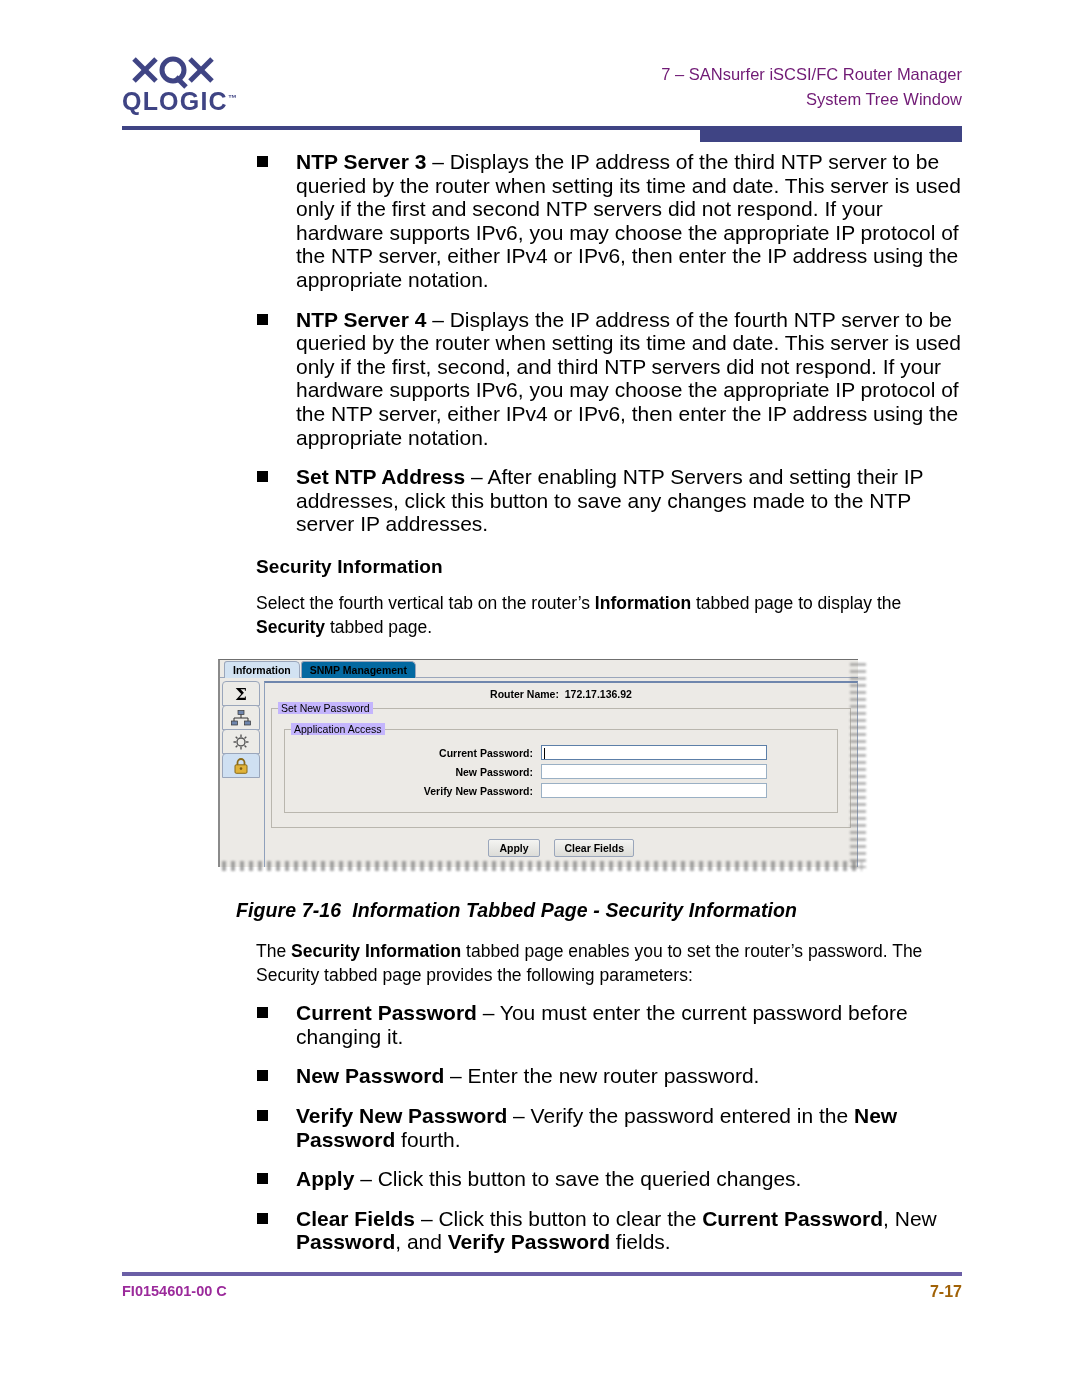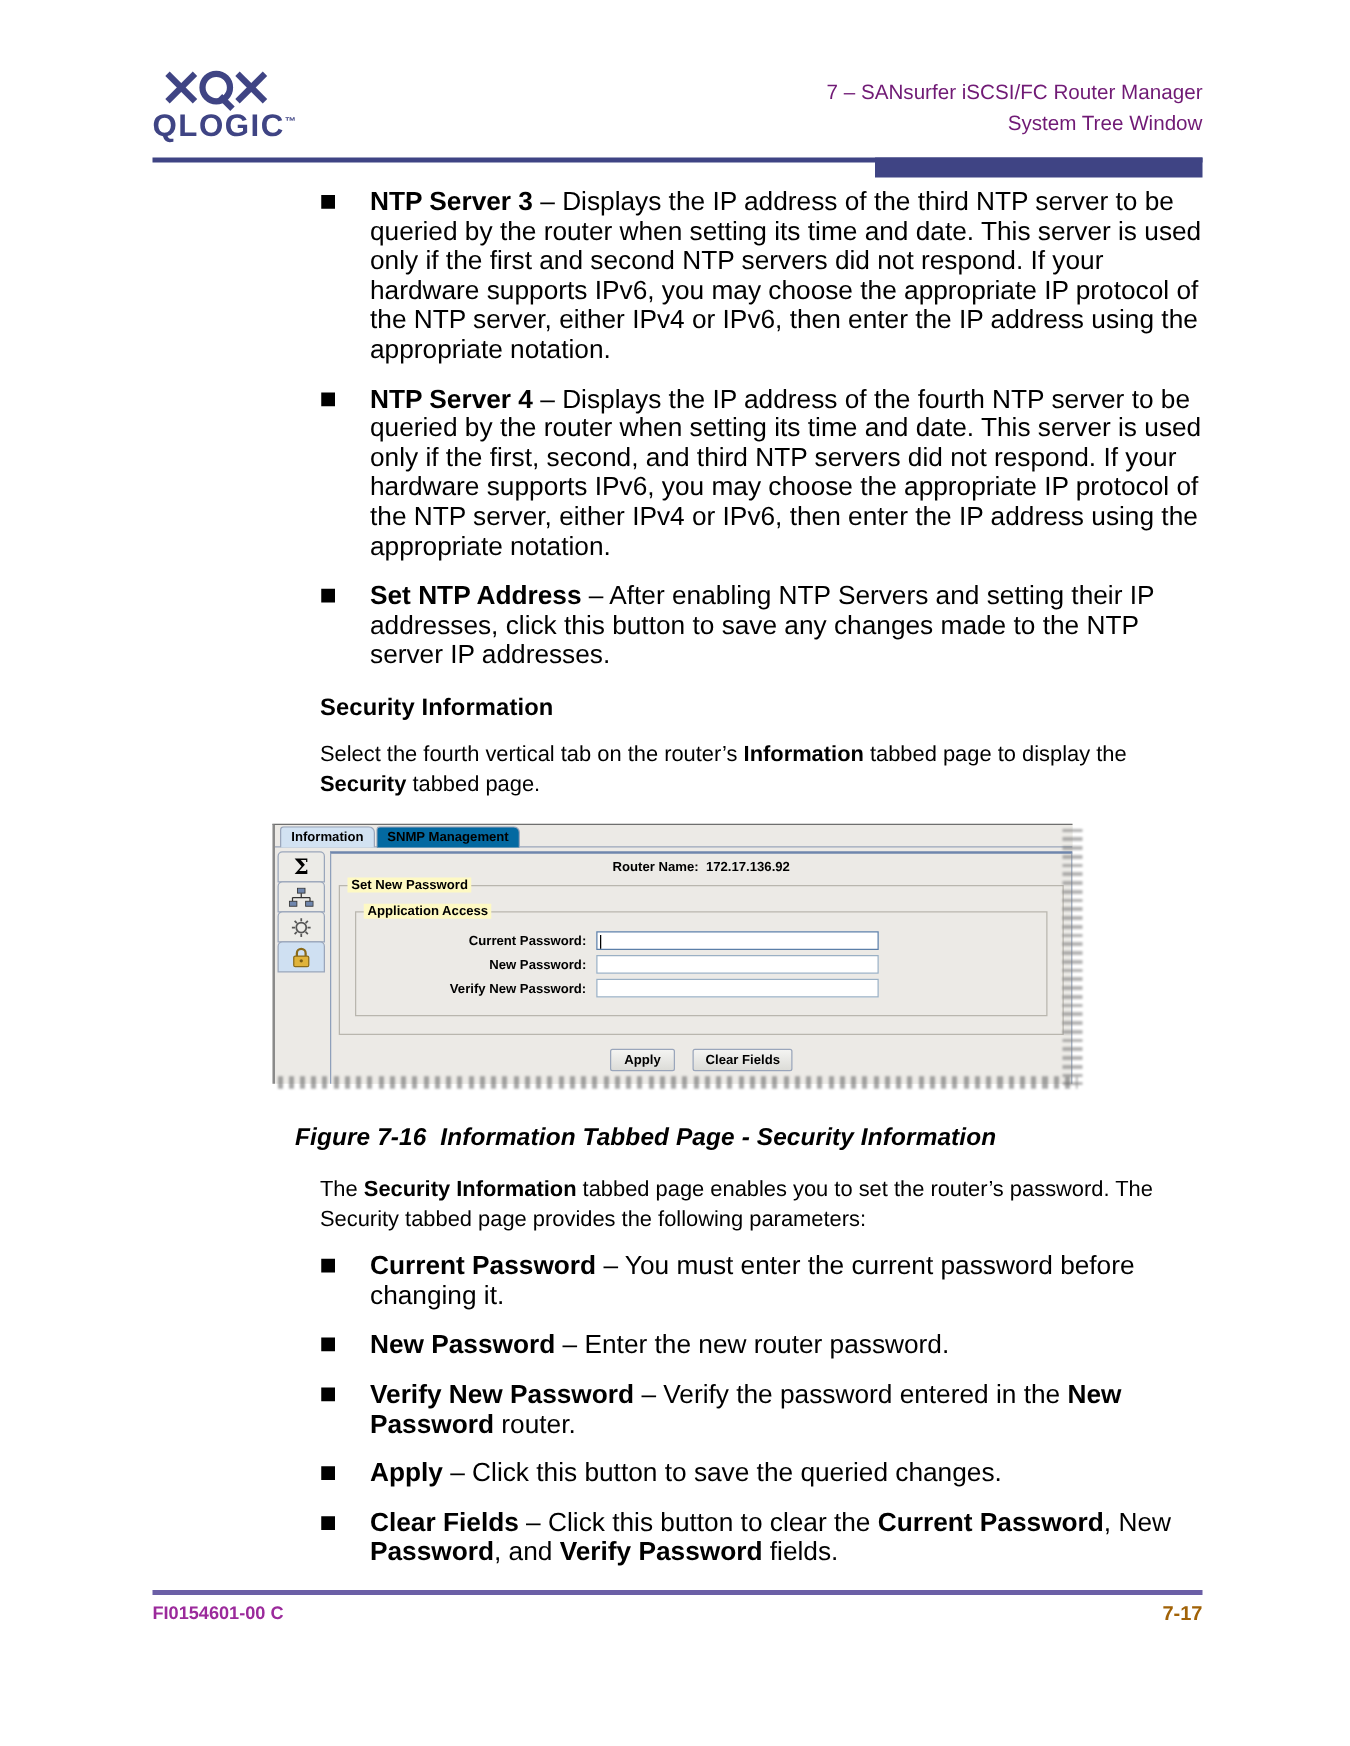--- a/index.html
+++ b/index.html
@@ -150,27 +150,27 @@
     padding:5px 0 4px 0; color:#000;
   }
   .group{
     position:relative;
     margin:4px 6px 0 6px;
     border:1px solid #b9b6ae;
     padding:10px 8px 8px 8px;
   }
   .group > .glabel{
     position:absolute; left:6px; top:-7px;
-    background:#fef9c3; padding:0 3px;
-    font-size:10.5px; font-weight:bold;
+    background:#c4b5fd; padding:0 3px;
+    font-size:10.5px; font-weight:normal;
   }
   .group.inner{ margin:10px 4px 6px 4px; padding:15px 6px 10px 6px; }
 
   .frow{
-    display:flex; align-items:center; justify-content:flex-start;
+    display:flex; align-items:center; justify-content:center;
     margin:0 0 4px 0;
   }
   .flabel{
     width:186px; text-align:right; padding-right:8px;
     font-size:10.5px; font-weight:bold;
   }
   .finput{
     width:226px; height:15px;
     background:#ffffff; border:1px solid #9ab0c4;
   }
@@ -366,21 +366,21 @@
     <b>Current Password</b><span> – You must enter the current password before changing it.</span>
   </div>
 
   <div class="bullet-item">
     <span class="sq"></span>
     <b>New Password</b><span> – Enter the new router password.</span>
   </div>
 
   <div class="bullet-item">
     <span class="sq"></span>
-    <b>Verify New Password</b><span> – Verify the password entered in the </span><b>New Password</b><span> router.</span>
+    <b>Verify New Password</b><span> – Verify the password entered in the </span><b>New Password</b><span> fourth.</span>
   </div>
 
   <div class="bullet-item">
     <span class="sq"></span>
     <b>Apply</b><span> – Click this button to save the queried changes.</span>
   </div>
 
   <div class="bullet-item">
     <span class="sq"></span>
     <b>Clear Fields</b><span> – Click this button to clear the </span><b>Current Password</b><span>, New </span><b>Password</b><span>, and </span><b>Verify Password</b><span> fields.</span>

